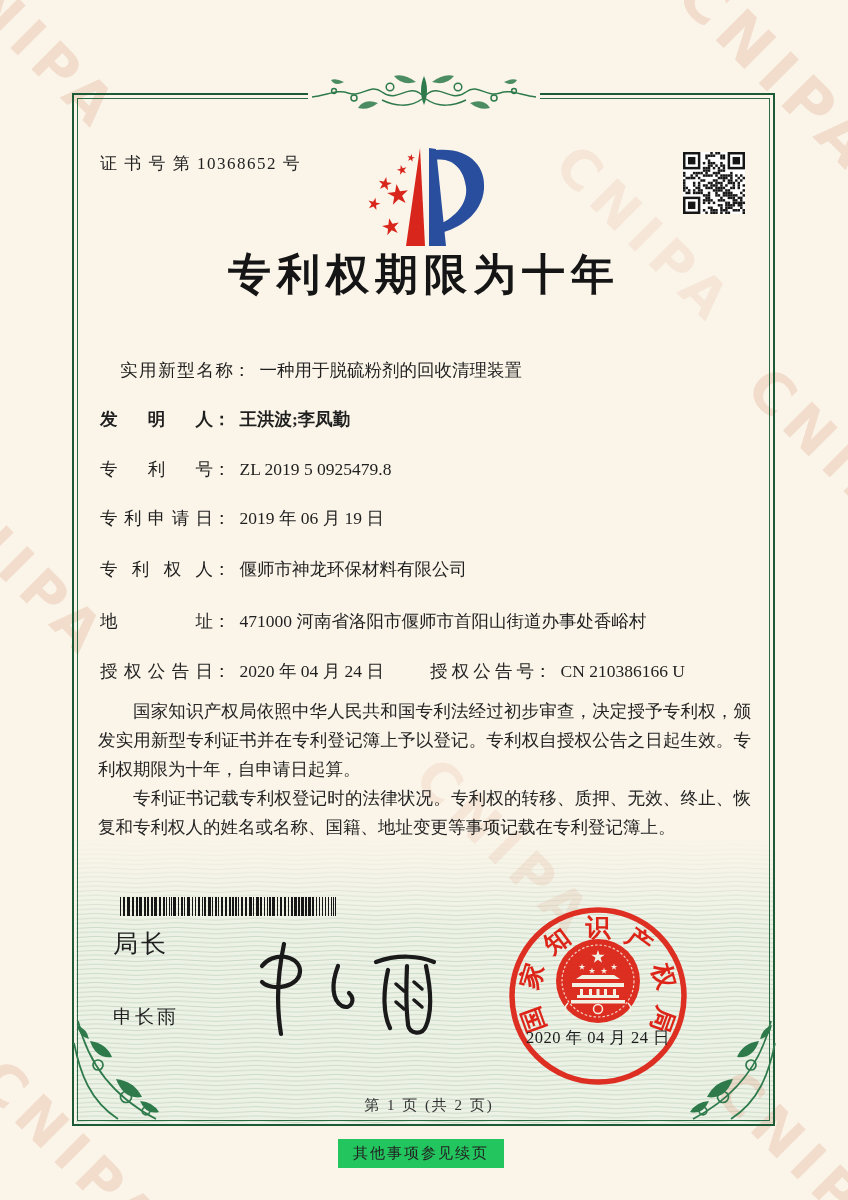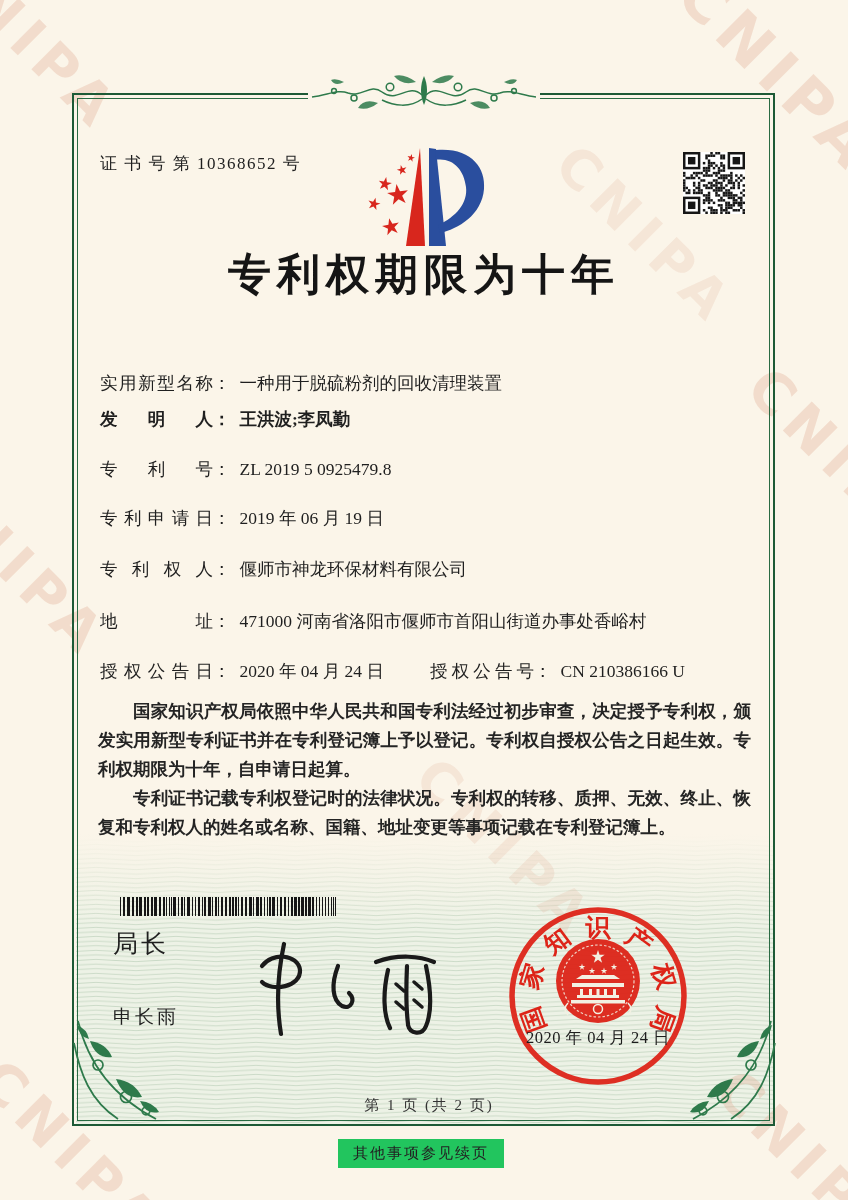--- a/index.html
+++ b/index.html
@@ -41,21 +41,21 @@
   .title{
     position:absolute;left:0;top:246px;width:848px;margin:0;z-index:4;
     text-align:center;font-size:43px;font-weight:700;letter-spacing:6px;color:#151515;
   }
   .row{position:absolute;left:100px;width:660px;z-index:4;font-size:17.5px;white-space:nowrap;}
   .flabel{display:inline-block;width:113px;text-align:justify;text-align-last:justify;vertical-align:bottom;}
   .fval{margin-left:9px;}
   .pair2{position:absolute;left:330px;top:0;}
   .pair2 .flabel{width:104px;}
   .paras{position:absolute;left:98px;top:697px;width:653px;z-index:4;font-size:17.5px;line-height:29px;text-align:justify;color:#242424;}
-  .paras p{margin:0;text-indent:2em;font-weight:bold;}
+  .paras p{margin:0;text-indent:2em;}
   .barcode{position:absolute;left:120px;top:897px;z-index:4;}
   .director-role{position:absolute;left:113px;top:927px;z-index:4;font-size:25px;letter-spacing:3px;}
   .director-name{position:absolute;left:113px;top:1004px;z-index:4;font-size:19px;letter-spacing:3px;}
   .signature{position:absolute;left:248px;top:930px;z-index:4;}
   .seal{position:absolute;left:503px;top:901px;z-index:5;}
   .seal .ring-char{font-size:25px;font-weight:bold;fill:#dd2418;font-family:"Liberation Serif","DejaVu Serif",serif;}
   .seal-date{font-size:16.5px;letter-spacing:0.5px;fill:#1c1c1c;font-family:"Liberation Serif","DejaVu Serif",serif;}
   .page-num{position:absolute;left:0;top:1096px;width:810px;z-index:4;text-align:center;font-size:15px;letter-spacing:2px;color:#333;margin-left:24px;}
   .note-box{
     position:absolute;left:338px;top:1139px;z-index:4;
@@ -396,21 +396,21 @@
       <rect x="29.759999999999998" y="59.519999999999996" width="2.48" height="2.48" fill="#161616"></rect>
       <rect x="32.24" y="59.519999999999996" width="2.48" height="2.48" fill="#161616"></rect>
       <rect x="37.2" y="59.519999999999996" width="2.48" height="2.48" fill="#161616"></rect>
       <rect x="42.16" y="59.519999999999996" width="2.48" height="2.48" fill="#161616"></rect>
       <rect x="44.64" y="59.519999999999996" width="2.48" height="2.48" fill="#161616"></rect>
       <rect x="59.519999999999996" y="59.519999999999996" width="2.48" height="2.48" fill="#161616"></rect>
     </svg>
 
   <h1 class="title">专利权期限为十年</h1>
 
-  <div class="row" style="top:371px;">
+  <div class="row" style="top:358px;margin-left:20px;">
     <span class="flabel">实用新型名称</span><span>：</span><span class="fval">一种用于脱硫粉剂的回收清理装置</span>
   </div>
   <div class="row" style="top:407px;font-weight:bold;">
     <span class="flabel">发明人</span><span>：</span><span class="fval">王洪波;李凤勤</span>
   </div>
   <div class="row" style="top:457px;">
     <span class="flabel">专利号</span><span>：</span><span class="fval">ZL 2019 5 0925479.8</span>
   </div>
   <div class="row" style="top:506px;">
     <span class="flabel">专利申请日</span><span>：</span><span class="fval">2019 年 06 月 19 日</span>

